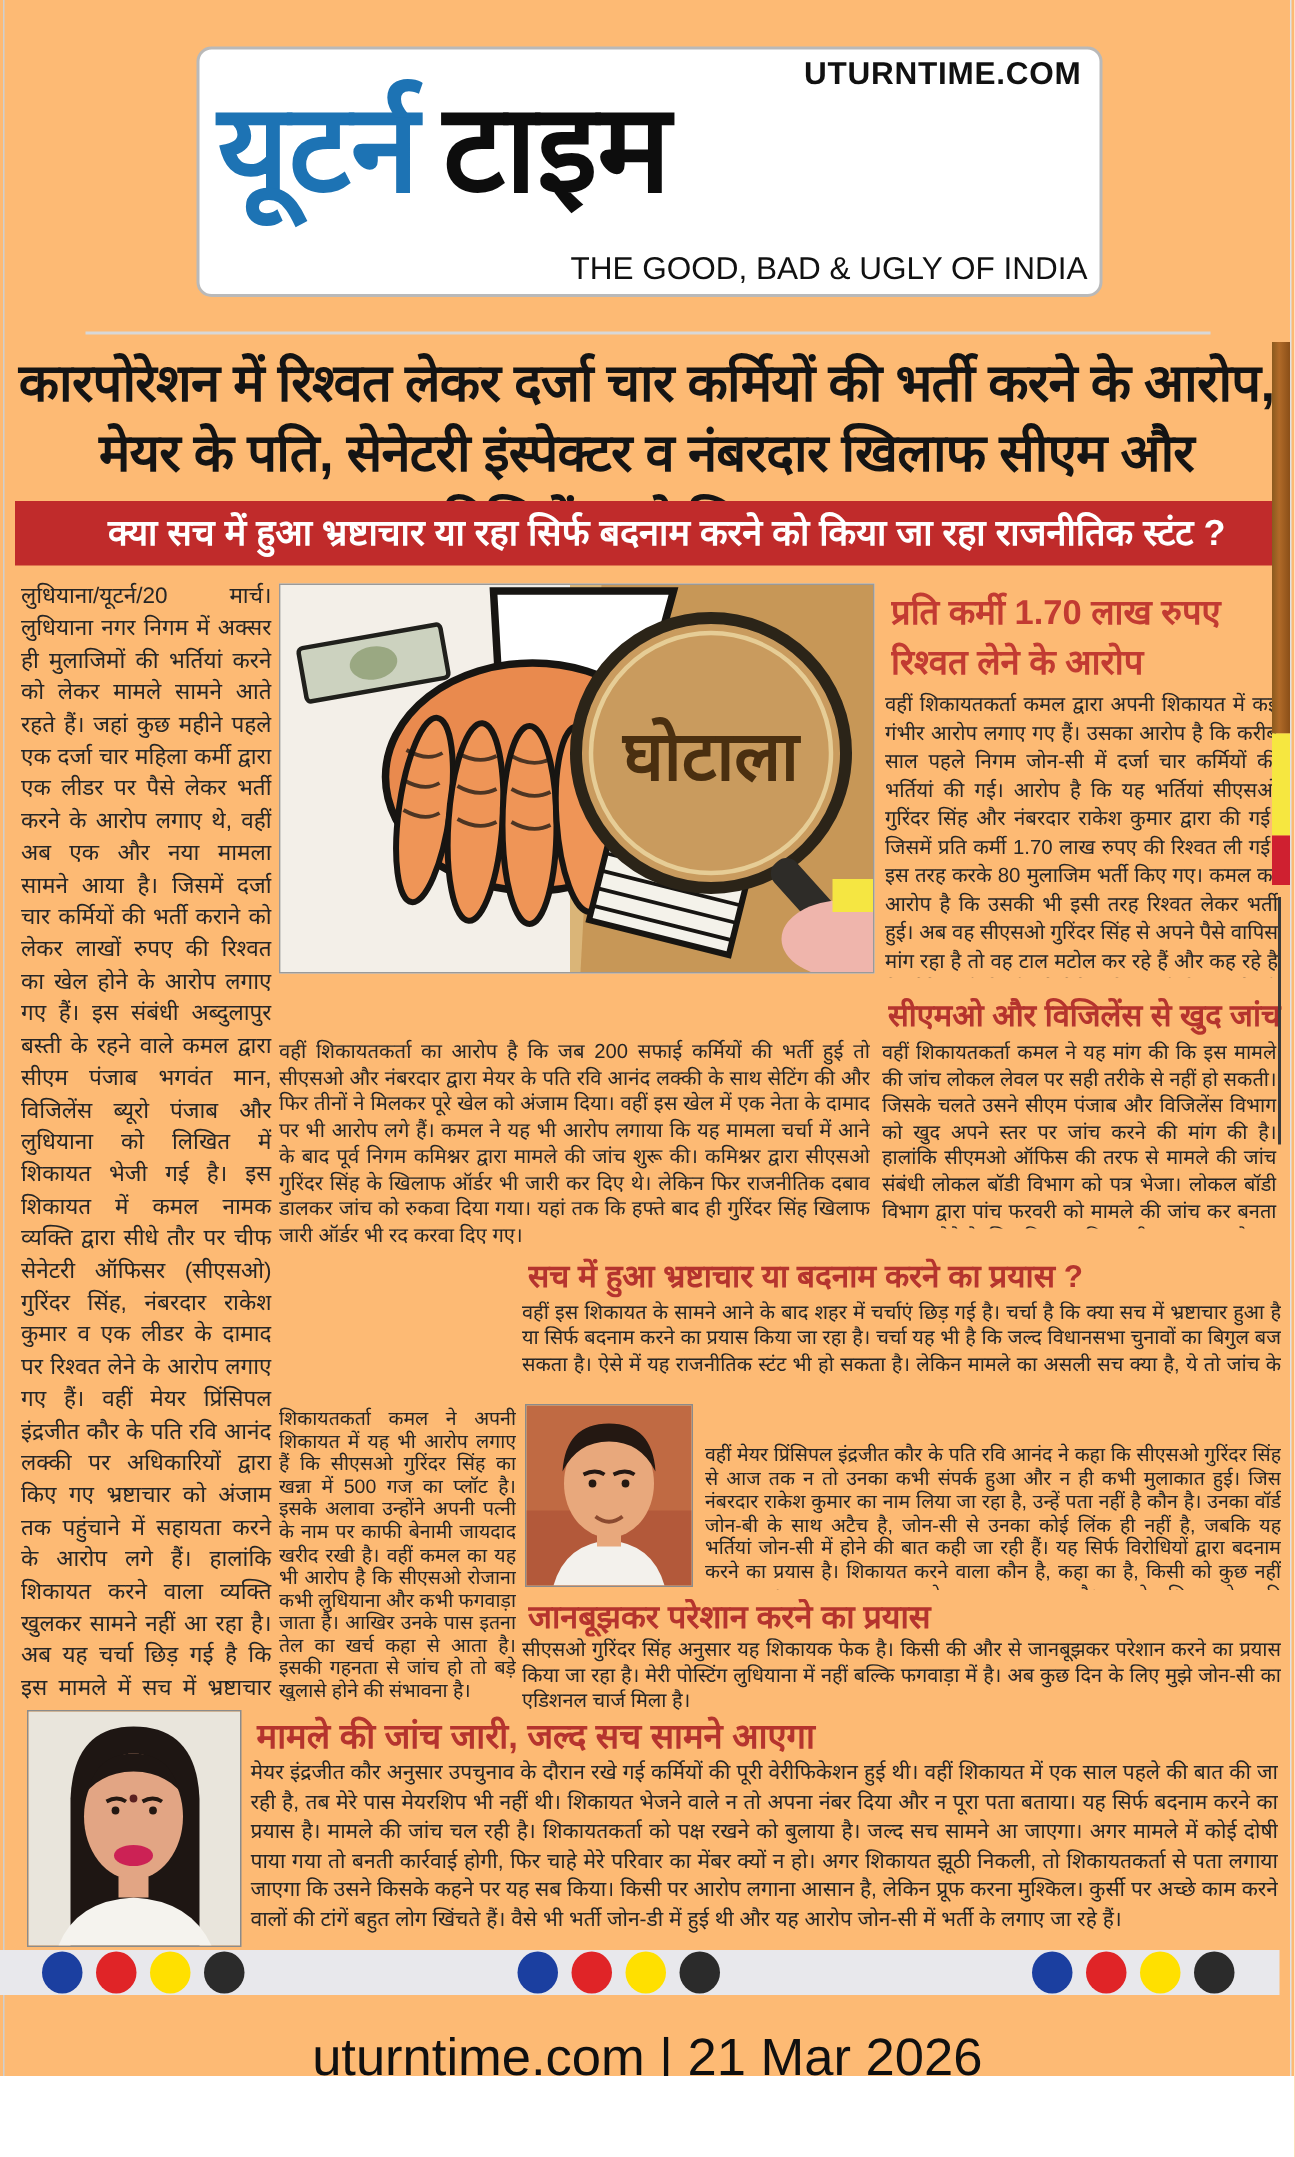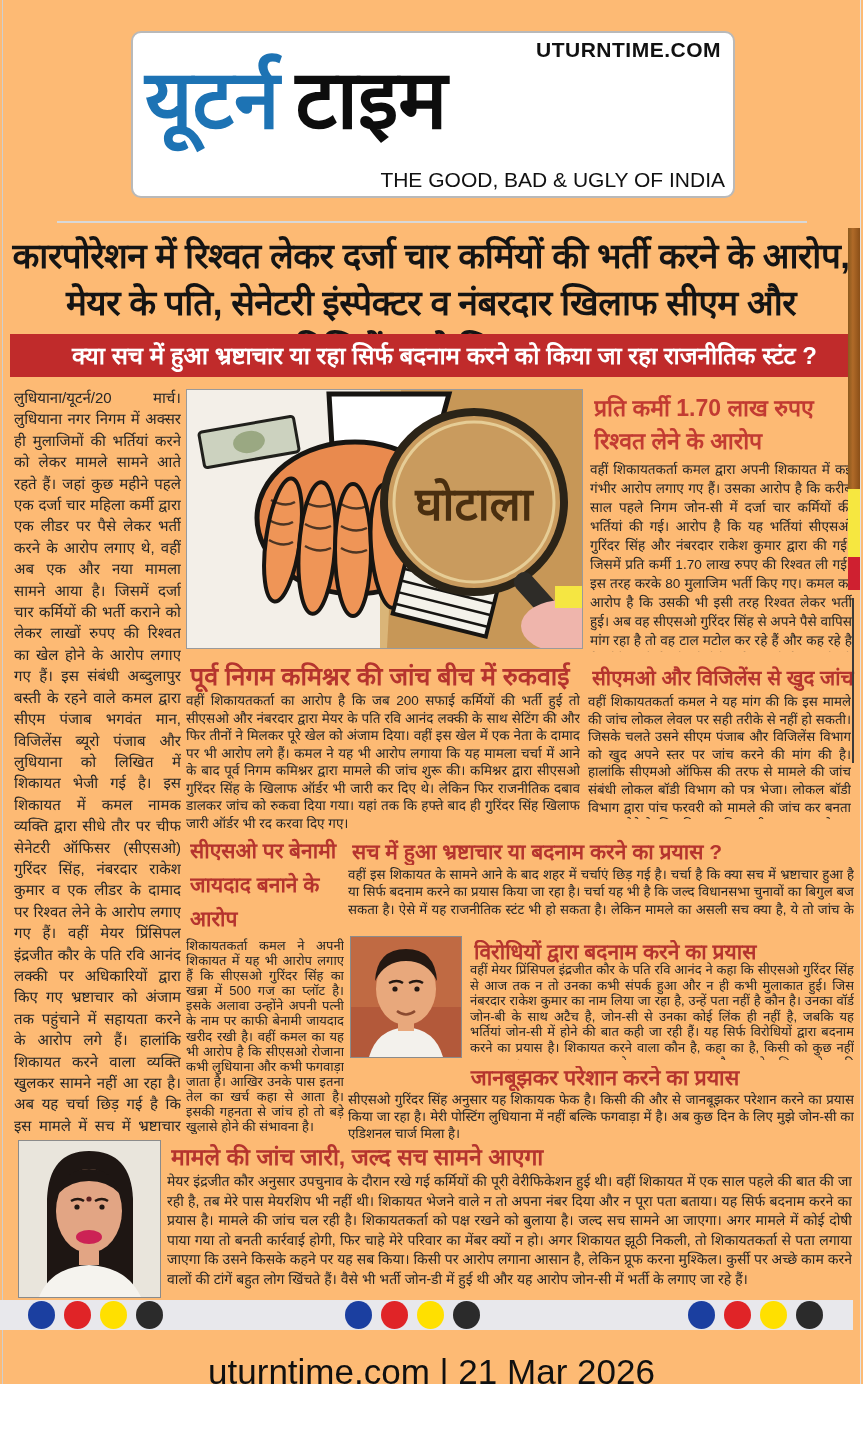--- a/index.html
+++ b/index.html
@@ -44,21 +44,21 @@
   .t-benami{left:186px;top:830px;width:158px;height:102px;font-size:21px;line-height:34px;}
   .b-benami{left:186px;top:938px;width:158px;height:196px;font-size:13px;line-height:15.1px;}
 
   .t-rumour{left:348px;top:835px;width:506px;height:26px;font-size:21px;line-height:25px;}
   .b-rumour{left:348px;top:866px;width:506px;height:53px;font-size:13.3px;line-height:17.4px;}
 
   .man-photo{position:absolute;left:350px;top:936px;width:112px;height:122px;border:1px solid #8b8b8b;box-sizing:border-box;}
   .t-oppon{left:470px;top:936px;width:384px;height:24px;font-size:21px;line-height:23px;}
   .b-oppon{left:470px;top:962px;width:384px;height:98px;font-size:13px;line-height:15.6px;}
 
-  .t-harass{left:348px;top:1062px;width:506px;height:25px;font-size:21.5px;line-height:24px;text-align:center;}
+  .t-harass{left:348px;top:1062px;width:506px;height:25px;font-size:21.5px;line-height:24px;}
   .b-harass{left:348px;top:1091px;width:506px;height:52px;font-size:13.3px;line-height:17.2px;}
 
   .woman-photo{position:absolute;left:18px;top:1140px;width:143px;height:158px;border:1px solid #8b8b8b;box-sizing:border-box;}
   .t-probe{left:167px;top:1140px;width:686px;height:28px;font-size:23px;line-height:27px;}
   .b-probe{left:167px;top:1172px;width:685px;height:120px;font-size:14px;line-height:19.5px;}
 
   
   .dots-bar{position:absolute;left:0;top:1300px;width:853px;height:30px;background:#e8e8ec;}
   .dot-group{position:absolute;top:1px;height:28px;display:flex;align-items:center;gap:9px;}
   .dot{width:27px;height:28px;border-radius:50%;}
@@ -140,48 +140,45 @@
       <rect x="344" y="176" width="20" height="70" rx="9" transform="rotate(-42 354 211)" fill="#2e2c28"></rect>
 
       <ellipse cx="376" cy="236" rx="42" ry="26" fill="#efb5ac"></ellipse>
       <rect x="368" y="196" width="27" height="22" fill="#f5e642"></rect>
     </svg>
   </div>
 
   <h2 class="sec-title t-bribe">प्रति कर्मी 1.70 लाख रुपए रिश्वत लेने के आरोप</h2>
   <div class="txt b-bribe">वहीं शिकायतकर्ता कमल द्वारा अपनी शिकायत में कई गंभीर आरोप लगाए गए हैं। उसका आरोप है कि करीब साल पहले निगम जोन-सी में दर्जा चार कर्मियों की भर्तियां की गई। आरोप है कि यह भर्तियां सीएसओ गुरिंदर सिंह और नंबरदार राकेश कुमार द्वारा की गई। जिसमें प्रति कर्मी 1.70 लाख रुपए की रिश्वत ली गई। इस तरह करके 80 मुलाजिम भर्ती किए गए। कमल का आरोप है कि उसकी भी इसी तरह रिश्वत लेकर भर्ती हुई। अब वह सीएसओ गुरिंदर सिंह से अपने पैसे वापिस मांग रहा है तो वह टाल मटोल कर रहे हैं और कह रहे है कि मैने कभी किसी को पैसे वापिस नहीं दिए, तुझे भी नहीं मिलेगें।</div>
 
-  <h2 class="sec-title t-stopped">पूर्व निगम कमिश्नर की जांच बीच में रुकवाई</h2>
   <div class="txt b-stopped">वहीं शिकायतकर्ता का आरोप है कि जब 200 सफाई कर्मियों की भर्ती हुई तो सीएसओ और नंबरदार द्वारा मेयर के पति रवि आनंद लक्की के साथ सेटिंग की और फिर तीनों ने मिलकर पूरे खेल को अंजाम दिया। वहीं इस खेल में एक नेता के दामाद पर भी आरोप लगे हैं। कमल ने यह भी आरोप लगाया कि यह मामला चर्चा में आने के बाद पूर्व निगम कमिश्नर द्वारा मामले की जांच शुरू की। कमिश्नर द्वारा सीएसओ गुरिंदर सिंह के खिलाफ ऑर्डर भी जारी कर दिए थे। लेकिन फिर राजनीतिक दबाव डालकर जांच को रुकवा दिया गया। यहां तक कि हफ्ते बाद ही गुरिंदर सिंह खिलाफ जारी ऑर्डर भी रद करवा दिए गए।</div>
 
   <h2 class="sec-title t-demand">सीएमओ और विजिलेंस से खुद जांच करने की मांग</h2>
   <div class="txt b-demand">वहीं शिकायतकर्ता कमल ने यह मांग की कि इस मामले की जांच लोकल लेवल पर सही तरीके से नहीं हो सकती। जिसके चलते उसने सीएम पंजाब और विजिलेंस विभाग को खुद अपने स्तर पर जांच करने की मांग की है। हालांकि सीएमओ ऑफिस की तरफ से मामले की जांच संबंधी लोकल बॉडी विभाग को पत्र भेजा। लोकल बॉडी विभाग द्वारा पांच फरवरी को मामले की जांच कर बनता एक्शन लेने के लिए निगम कमिश्नर नीरू कत्याल को पत्र भेजा है।</div>
 
-  <h2 class="sec-title t-benami">सीएसओ पर बेनामी जायदाद बनाने के आरोप</h2>
   <div class="txt b-benami">शिकायतकर्ता कमल ने अपनी शिकायत में यह भी आरोप लगाए हैं कि सीएसओ गुरिंदर सिंह का खन्ना में 500 गज का प्लॉट है। इसके अलावा उन्होंने अपनी पत्नी के नाम पर काफी बेनामी जायदाद खरीद रखी है। वहीं कमल का यह भी आरोप है कि सीएसओ रोजाना कभी लुधियाना और कभी फगवाड़ा जाता है। आखिर उनके पास इतना तेल का खर्च कहा से आता है। इसकी गहनता से जांच हो तो बड़े खुलासे होने की संभावना है।</div>
 
   <h2 class="sec-title t-rumour">सच में हुआ भ्रष्टाचार या बदनाम करने का प्रयास ?</h2>
   <div class="txt b-rumour">वहीं इस शिकायत के सामने आने के बाद शहर में चर्चाएं छिड़ गई है। चर्चा है कि क्या सच में भ्रष्टाचार हुआ है या सिर्फ बदनाम करने का प्रयास किया जा रहा है। चर्चा यह भी है कि जल्द विधानसभा चुनावों का बिगुल बज सकता है। ऐसे में यह राजनीतिक स्टंट भी हो सकता है। लेकिन मामले का असली सच क्या है, ये तो जांच के बाद ही सामने आ सकेगा।</div>
 
   <div class="man-photo">
     <svg width="110" height="120" viewBox="0 0 110 120">
       <rect width="110" height="120" fill="#c06a43"></rect>
       <rect y="70" width="110" height="50" fill="#b3593a"></rect>
       <ellipse cx="55" cy="52" rx="30" ry="36" fill="#e8a87c"></ellipse>
       <path d="M24 44 Q26 12 55 12 Q84 12 86 44 Q76 24 55 24 Q34 24 24 44 Z" fill="#241812"></path>
       <path d="M38 46 q8 -4 14 0 M58 46 q8 -4 14 0" stroke="#241812" stroke-width="2.5" fill="none"></path>
       <circle cx="44" cy="52" r="2.6" fill="#241812"></circle>
       <circle cx="66" cy="52" r="2.6" fill="#241812"></circle>
       <path d="M46 74 q9 7 18 0" stroke="#8a4a30" stroke-width="2.5" fill="none"></path>
       <path d="M18 120 Q26 92 55 90 Q84 92 92 120 Z" fill="#f3f1ec"></path>
       <rect x="47" y="82" width="16" height="12" fill="#e8a87c"></rect>
     </svg>
   </div>
 
-  <h2 class="sec-title t-oppon">विरोधियों द्वारा बदनाम करने का प्रयास</h2>
   <div class="txt b-oppon">वहीं मेयर प्रिंसिपल इंद्रजीत कौर के पति रवि आनंद ने कहा कि सीएसओ गुरिंदर सिंह से आज तक न तो उनका कभी संपर्क हुआ और न ही कभी मुलाकात हुई। जिस नंबरदार राकेश कुमार का नाम लिया जा रहा है, उन्हें पता नहीं है कौन है। उनका वॉर्ड जोन-बी के साथ अटैच है, जोन-सी से उनका कोई लिंक ही नहीं है, जबकि यह भर्तियां जोन-सी में होने की बात कही जा रही हैं। यह सिर्फ विरोधियों द्वारा बदनाम करने का प्रयास है। शिकायत करने वाला कौन है, कहा का है, किसी को कुछ नहीं पता। यह भ्रष्टाचार एक साल पहले का बताया जा रहा है। तब तो लुधियाना मेयर की नियुक्ति भी नहीं हुई थी। फिर हम इसमें कैसे शामिल हो सकते हैं।</div>
 
   <h2 class="sec-title t-harass">जानबूझकर परेशान करने का प्रयास</h2>
   <div class="txt b-harass">सीएसओ गुरिंदर सिंह अनुसार यह शिकायक फेक है। किसी की और से जानबूझकर परेशान करने का प्रयास किया जा रहा है। मेरी पोस्टिंग लुधियाना में नहीं बल्कि फगवाड़ा में है। अब कुछ दिन के लिए मुझे जोन-सी का एडिशनल चार्ज मिला है।</div>
 
   <div class="woman-photo">
     <svg width="141" height="156" viewBox="0 0 141 156">
       <rect width="141" height="156" fill="#e9e5dc"></rect>
       <path d="M28 156 L28 58 Q30 10 70 10 Q112 10 114 58 L114 156 Z" fill="#1e1613"></path>
       <ellipse cx="70" cy="70" rx="33" ry="42" fill="#e2a584"></ellipse>

